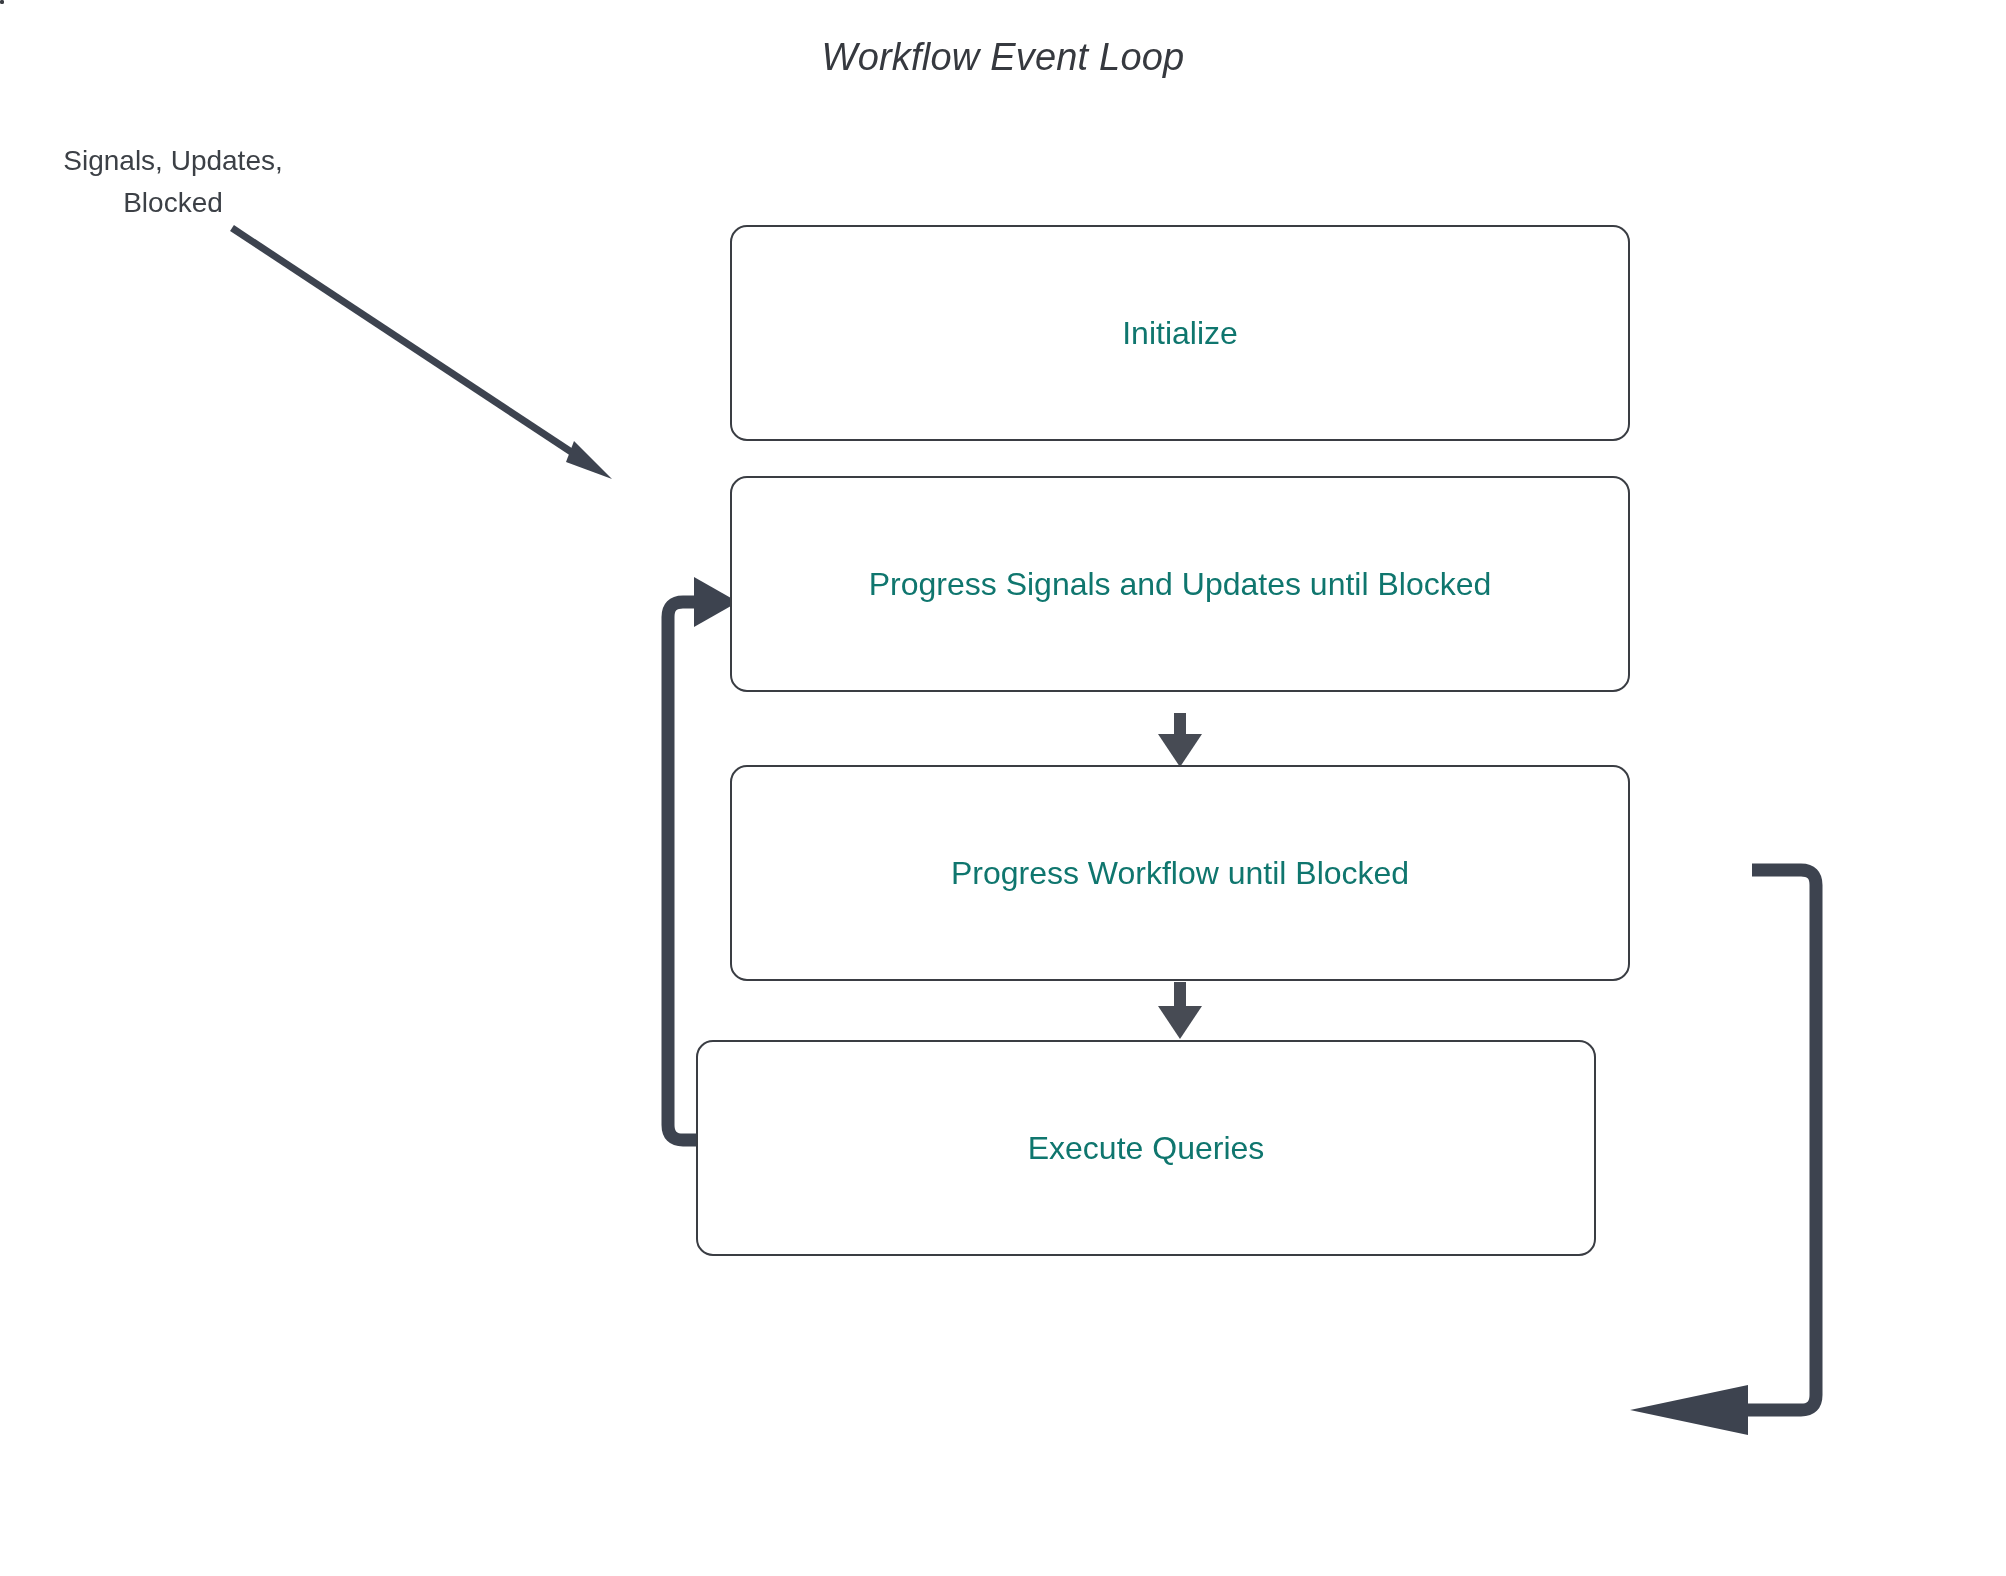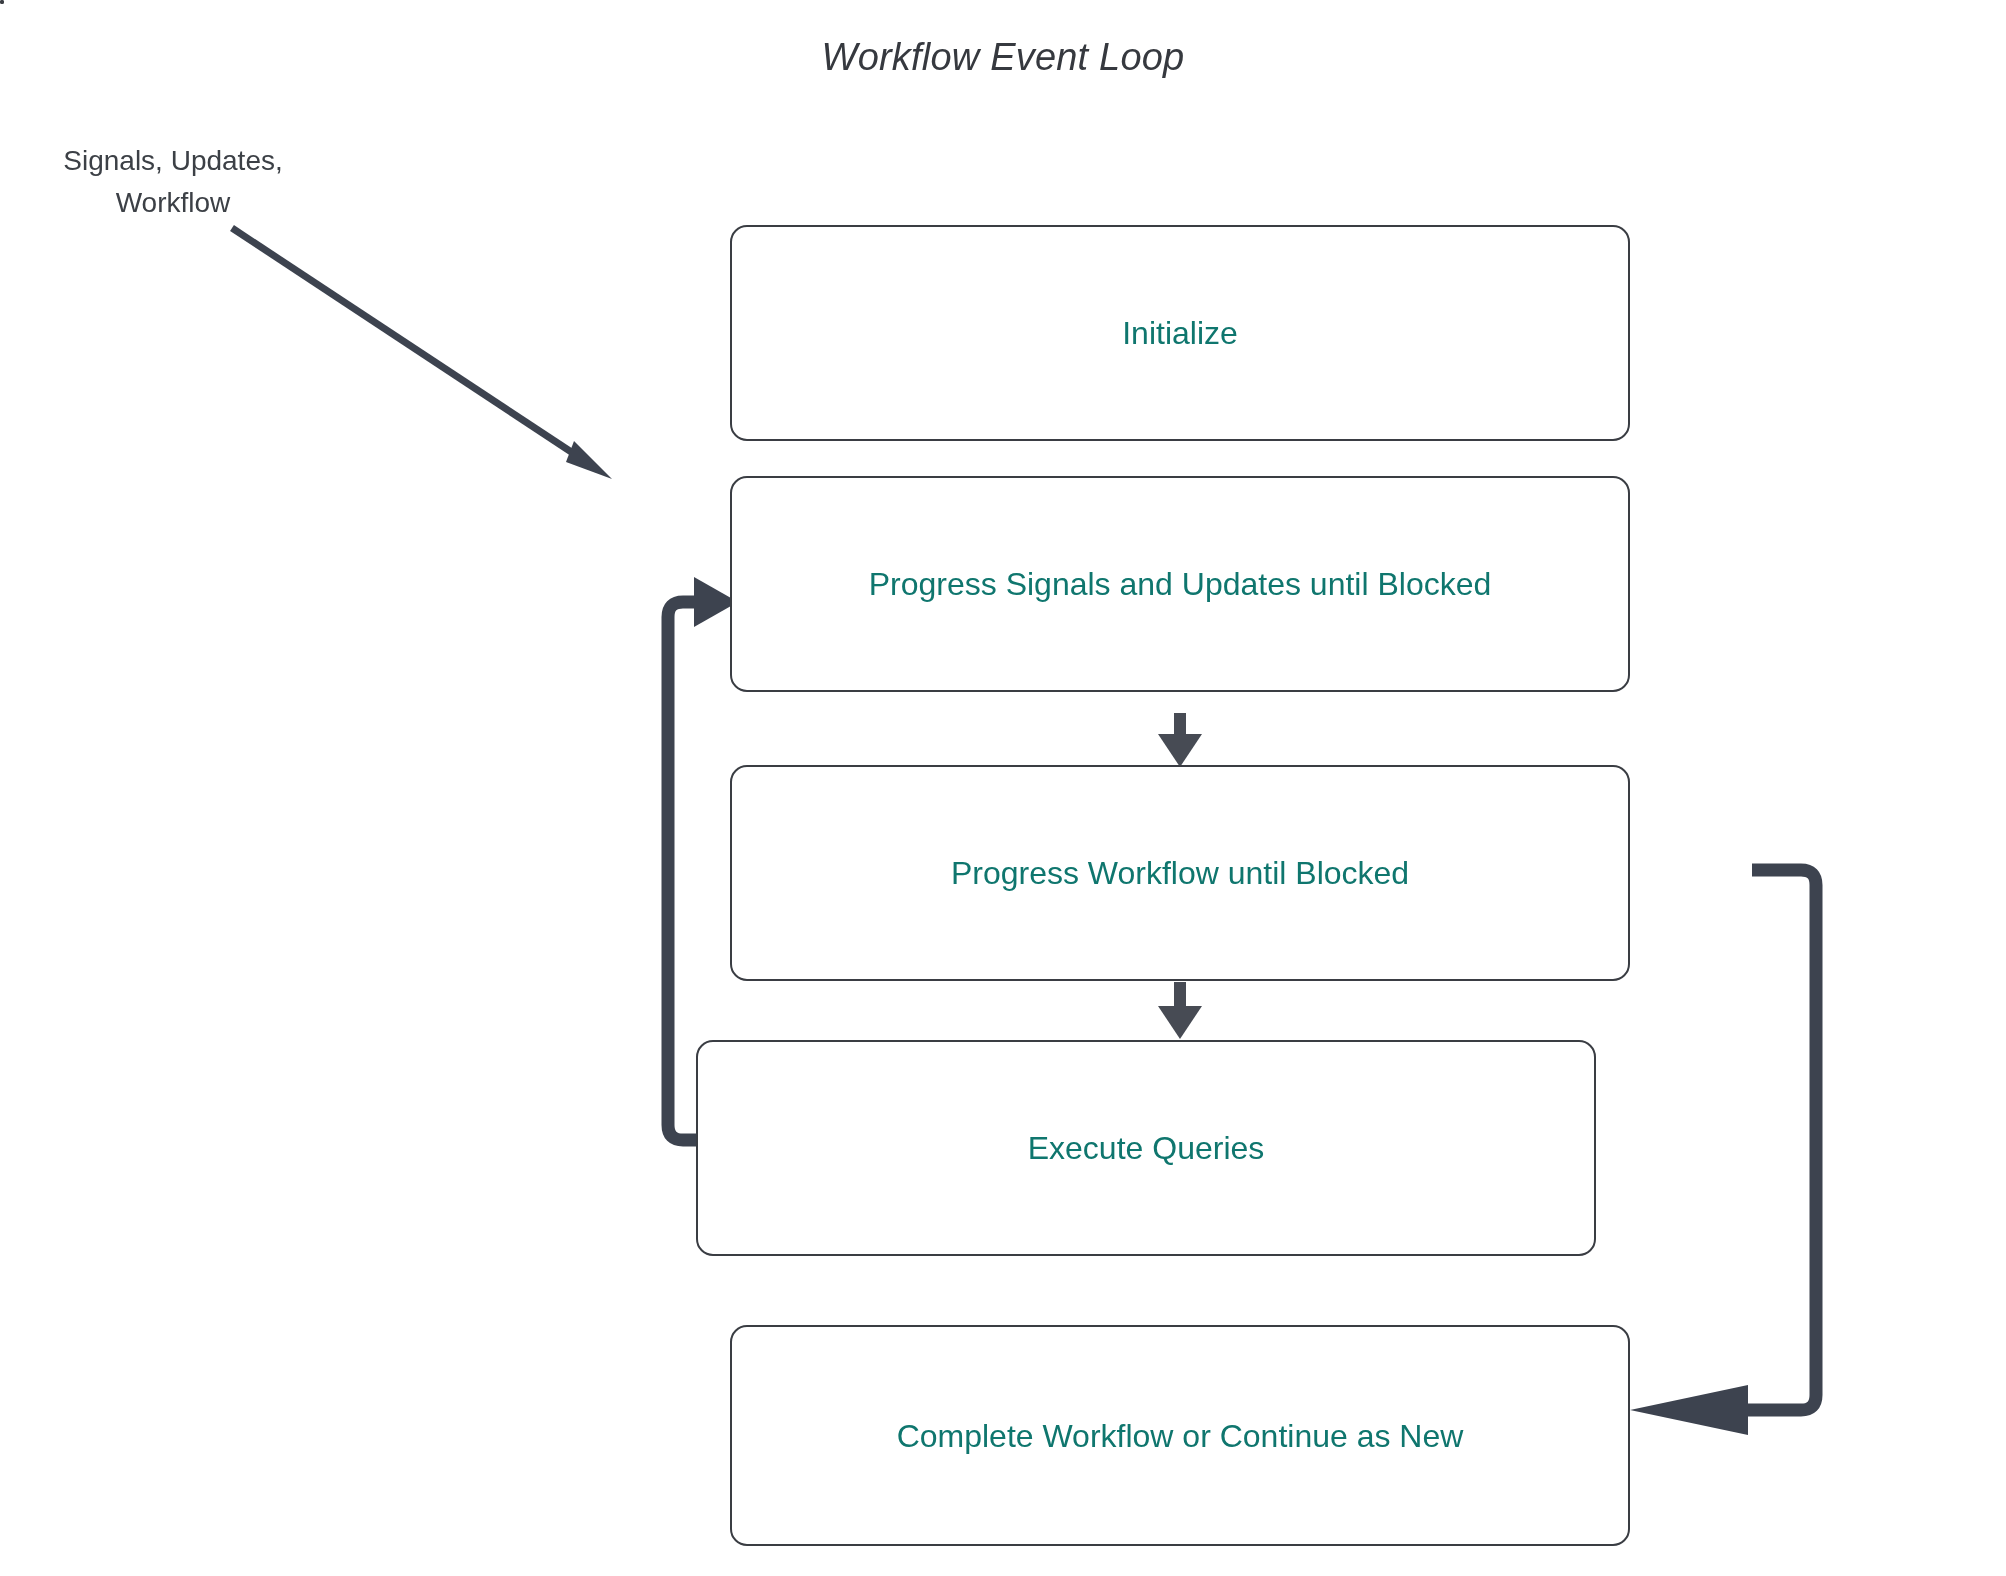--- a/index.html
+++ b/index.html
@@ -81,21 +81,21 @@
 </style>
 </head>
 <body>
 
 <div id="canvas">
 
   <div class="diagram-title">Workflow Event Loop</div>
 
   <div class="side-label">
     <div>Signals, Updates,</div>
-    <div>Workflow</div>
+    <div>Blocked</div>
   </div>
 
   <div class="loop-region"></div>
 
   <svg id="wires" viewBox="0 0 2006 1576">
 
     <g>
       <line x1="232" y1="228" x2="588" y2="463" stroke="#3d434f" stroke-width="7" stroke-linecap="butt"></line>
       <polygon points="612,479 566,462 574,441" fill="#3d434f"></polygon>
     </g>
@@ -130,17 +130,14 @@
   </div>
 
   <div class="node n-progress-wf">
     <span class="node-label">Progress Workflow until Blocked</span>
   </div>
 
   <div class="node n-queries">
     <span class="node-label">Execute Queries</span>
   </div>
 
-  <div class="node n-complete">
-    <span class="node-label">Complete Workflow or Continue as New</span>
-  </div>
 
 </div>
 
 </body></html>

